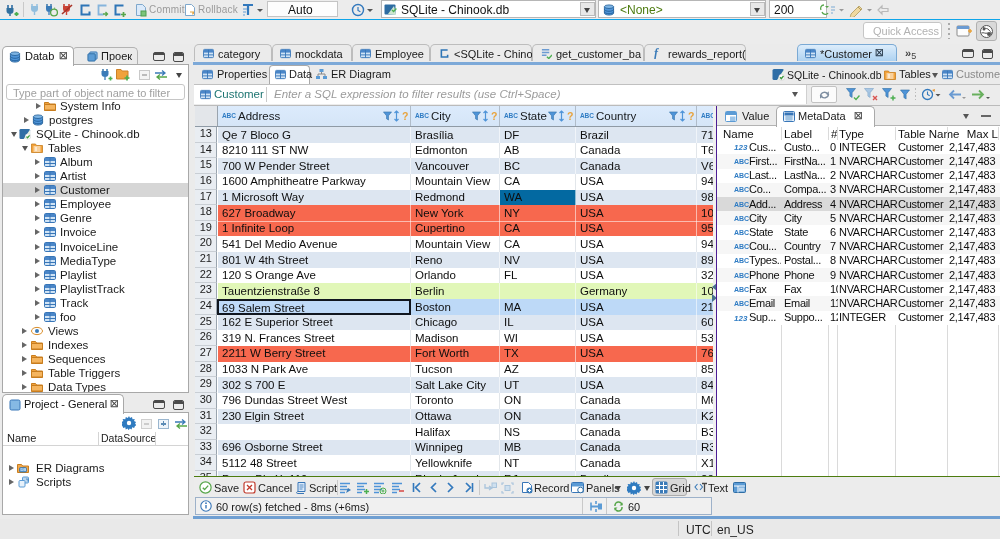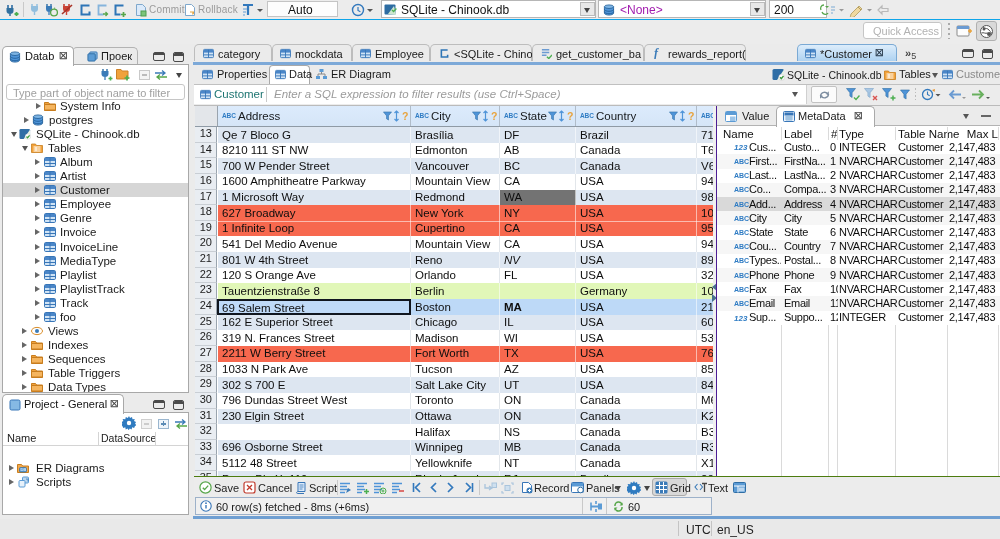--- a/index.html
+++ b/index.html
@@ -137,21 +137,21 @@
       </svg>
    <div class="abs" style="left:19px;top:2px;font-size:12px;color:#111">SQLite - Chinook.db</div>
    <div class="abs" style="left:198px;top:1px;width:15px;height:14px;background:#e8e8e8;border:1px solid #bbb;box-sizing:border-box">
         <div class="arr d" style="left:3px;top:5px;border-top-color:#444;border-left-width:3px;border-right-width:3px"></div>
       </div>
  </div>
  <div class="abs" style="left:598px;top:0;width:168px;height:18px;background:#fff;border:1px solid #b6b6b6;box-sizing:border-box">
    <svg class="abs" style="left:4px;top:2.5px" width="12" height="12">
         <use href="#dbs"></use>
       </svg>
-   <div class="abs" style="left:21px;top:2px;font-size:12px;color:#a21caf">&lt;None&gt;</div>
+   <div class="abs" style="left:21px;top:2px;font-size:12px;color:#4d7c0f">&lt;None&gt;</div>
    <div class="abs" style="left:151px;top:1px;width:15px;height:14px;background:#e8e8e8;border:1px solid #bbb;box-sizing:border-box">
         <div class="arr d" style="left:3px;top:5px;border-top-color:#444;border-left-width:3px;border-right-width:3px"></div>
       </div>
  </div>
  <div class="abs" style="left:769px;top:0;width:58px;height:18px;background:#fff;border:1px solid #b6b6b6;box-sizing:border-box">
       <div class="abs" style="left:4px;top:2px;font-size:12px;color:#111">200</div>
     </div>
  <svg class="tb" style="left:819px" width="26" height="14" viewBox="0 0 26 14">
       <path d="M5 2c-3 0-4 3-3 5M3 9c1 3 5 3 6 1" stroke="#57a64a" stroke-width="1.3" fill="none"></path>
       <path d="M10 3l-2 2-2-2z" fill="#57a64a"></path>
@@ -652,21 +652,21 @@
 <div class="gc" style="left:23px;width:193px;background:#ffffff;border-right:1px solid rgba(140,155,170,0.25);">1600 Amphitheatre Parkway</div>
 <div class="gc" style="left:216px;width:89px;background:#ffffff;border-right:1px solid rgba(140,155,170,0.25);">Mountain View</div>
 <div class="gc" style="left:305px;width:76px;background:#ffffff;border-right:1px solid rgba(140,155,170,0.25);">CA</div>
 <div class="gc" style="left:381px;width:121px;background:#ffffff;border-right:1px solid rgba(140,155,170,0.25);">USA</div>
 <div class="gc" style="left:502px;width:17px;background:#ffffff;border-right:1px solid rgba(140,155,170,0.25);">94</div>
 </div>
 <div class="gr" style="top:83.56px;height:15.64px">
 <div class="nc">17</div>
 <div class="gc" style="left:23px;width:193px;background:#dde6f1;border-right:1px solid rgba(255,255,255,0.55);">1 Microsoft Way</div>
 <div class="gc" style="left:216px;width:89px;background:#dde6f1;border-right:1px solid rgba(255,255,255,0.55);">Redmond</div>
-<div class="gc" style="left:305px;width:76px;background:#737373;border-right:1px solid rgba(255,255,255,0.55);">WA</div>
+<div class="gc" style="left:305px;width:76px;background:#0369a1;border-right:1px solid rgba(255,255,255,0.55);">WA</div>
 <div class="gc" style="left:381px;width:121px;background:#dde6f1;border-right:1px solid rgba(255,255,255,0.55);">USA</div>
 <div class="gc" style="left:502px;width:17px;background:#dde6f1;border-right:1px solid rgba(255,255,255,0.55);">98</div>
 </div>
 <div class="gr" style="top:99.2px;height:15.64px">
 <div class="nc">18</div>
 <div class="gc" style="left:23px;width:193px;background:#f7684e;border-right:1px solid rgba(255,255,255,0.55);">627 Broadway</div>
 <div class="gc" style="left:216px;width:89px;background:#f7684e;border-right:1px solid rgba(255,255,255,0.55);">New York</div>
 <div class="gc" style="left:305px;width:76px;background:#f7684e;border-right:1px solid rgba(255,255,255,0.55);">NY</div>
 <div class="gc" style="left:381px;width:121px;background:#f7684e;border-right:1px solid rgba(255,255,255,0.55);">USA</div>
 <div class="gc" style="left:502px;width:17px;background:#f7684e;border-right:1px solid rgba(255,255,255,0.55);">10</div>
@@ -685,21 +685,21 @@
 <div class="gc" style="left:23px;width:193px;background:#ffffff;border-right:1px solid rgba(140,155,170,0.25);">541 Del Medio Avenue</div>
 <div class="gc" style="left:216px;width:89px;background:#ffffff;border-right:1px solid rgba(140,155,170,0.25);">Mountain View</div>
 <div class="gc" style="left:305px;width:76px;background:#ffffff;border-right:1px solid rgba(140,155,170,0.25);">CA</div>
 <div class="gc" style="left:381px;width:121px;background:#ffffff;border-right:1px solid rgba(140,155,170,0.25);">USA</div>
 <div class="gc" style="left:502px;width:17px;background:#ffffff;border-right:1px solid rgba(140,155,170,0.25);">94</div>
 </div>
 <div class="gr" style="top:146.12px;height:15.64px">
 <div class="nc">21</div>
 <div class="gc" style="left:23px;width:193px;background:#dde6f1;border-right:1px solid rgba(255,255,255,0.55);">801 W 4th Street</div>
 <div class="gc" style="left:216px;width:89px;background:#dde6f1;border-right:1px solid rgba(255,255,255,0.55);">Reno</div>
-<div class="gc" style="left:305px;width:76px;background:#dde6f1;border-right:1px solid rgba(255,255,255,0.55);font-style:italic;">NV</div>
+<div class="gc" style="left:305px;width:76px;background:#dde6f1;border-right:1px solid rgba(255,255,255,0.55);">NV</div>
 <div class="gc" style="left:381px;width:121px;background:#dde6f1;border-right:1px solid rgba(255,255,255,0.55);">USA</div>
 <div class="gc" style="left:502px;width:17px;background:#dde6f1;border-right:1px solid rgba(255,255,255,0.55);">89</div>
 </div>
 <div class="gr" style="top:161.76px;height:15.64px">
 <div class="nc">22</div>
 <div class="gc" style="left:23px;width:193px;background:#ffffff;border-right:1px solid rgba(140,155,170,0.25);">120 S Orange Ave</div>
 <div class="gc" style="left:216px;width:89px;background:#ffffff;border-right:1px solid rgba(140,155,170,0.25);">Orlando</div>
 <div class="gc" style="left:305px;width:76px;background:#ffffff;border-right:1px solid rgba(140,155,170,0.25);">FL</div>
 <div class="gc" style="left:381px;width:121px;background:#ffffff;border-right:1px solid rgba(140,155,170,0.25);">USA</div>
 <div class="gc" style="left:502px;width:17px;background:#ffffff;border-right:1px solid rgba(140,155,170,0.25);">32</div>
@@ -709,21 +709,21 @@
 <div class="gc" style="left:23px;width:193px;background:#e1f7b8;border-right:1px solid rgba(255,255,255,0.55);">Tauentzienstraße 8</div>
 <div class="gc" style="left:216px;width:89px;background:#e1f7b8;border-right:1px solid rgba(255,255,255,0.55);">Berlin</div>
 <div class="gc" style="left:305px;width:76px;background:#e1f7b8;border-right:1px solid rgba(255,255,255,0.55);"></div>
 <div class="gc" style="left:381px;width:121px;background:#e1f7b8;border-right:1px solid rgba(255,255,255,0.55);">Germany</div>
 <div class="gc" style="left:502px;width:17px;background:#e1f7b8;border-right:1px solid rgba(255,255,255,0.55);">10</div>
 </div>
 <div class="gr" style="top:193.04px;height:15.64px">
 <div class="nc">24</div>
 <div class="gc" style="left:22px;width:194px;background:#bfdaf8;border:2px solid #10161f;padding-top:0.5px;padding-left:3px">69 Salem Street</div>
 <div class="gc" style="left:216px;width:89px;background:#bdd9f7;border-right:1px solid rgba(255,255,255,0.55);">Boston</div>
-<div class="gc" style="left:305px;width:76px;background:#bdd9f7;border-right:1px solid rgba(255,255,255,0.55);font-weight:bold;">MA</div>
+<div class="gc" style="left:305px;width:76px;background:#bdd9f7;border-right:1px solid rgba(255,255,255,0.55);">MA</div>
 <div class="gc" style="left:381px;width:121px;background:#bdd9f7;border-right:1px solid rgba(255,255,255,0.55);">USA</div>
 <div class="gc" style="left:502px;width:17px;background:#bdd9f7;border-right:1px solid rgba(255,255,255,0.55);">21</div>
 </div>
 <div class="gr" style="top:208.68px;height:15.64px">
 <div class="nc">25</div>
 <div class="gc" style="left:23px;width:193px;background:#dde6f1;border-right:1px solid rgba(255,255,255,0.55);">162 E Superior Street</div>
 <div class="gc" style="left:216px;width:89px;background:#dde6f1;border-right:1px solid rgba(255,255,255,0.55);">Chicago</div>
 <div class="gc" style="left:305px;width:76px;background:#dde6f1;border-right:1px solid rgba(255,255,255,0.55);">IL</div>
 <div class="gc" style="left:381px;width:121px;background:#dde6f1;border-right:1px solid rgba(255,255,255,0.55);">USA</div>
 <div class="gc" style="left:502px;width:17px;background:#dde6f1;border-right:1px solid rgba(255,255,255,0.55);">60</div>

